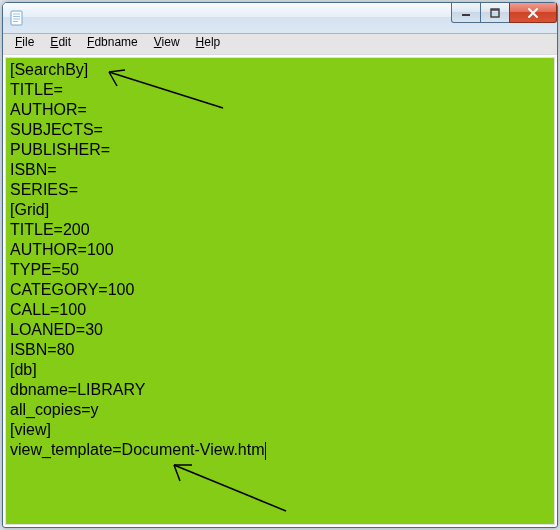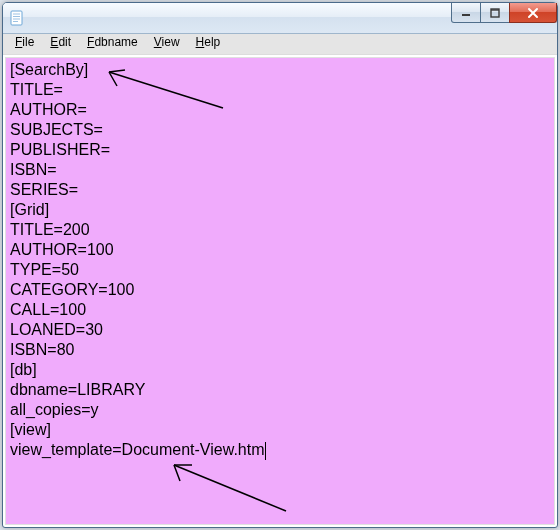--- a/index.html
+++ b/index.html
@@ -88,21 +88,21 @@
     padding: 1px 8px 1px 8px;
     cursor: default;
   }
   .menu-item .mn {
     text-decoration: underline;
   }
   .client {
     flex: 1 1 auto;
     margin: 2px;
     border: 1px solid #e0e0e0;
-    background: #f0abfc;
+    background: #84cc16;
     position: relative;
     overflow: hidden;
   }
   .editor {
     position: absolute;
     inset: 1px;
     padding: 1px 3px;
     font-family: Arial, "Liberation Sans", sans-serif;
     font-size: 16px;
     line-height: 20px;

